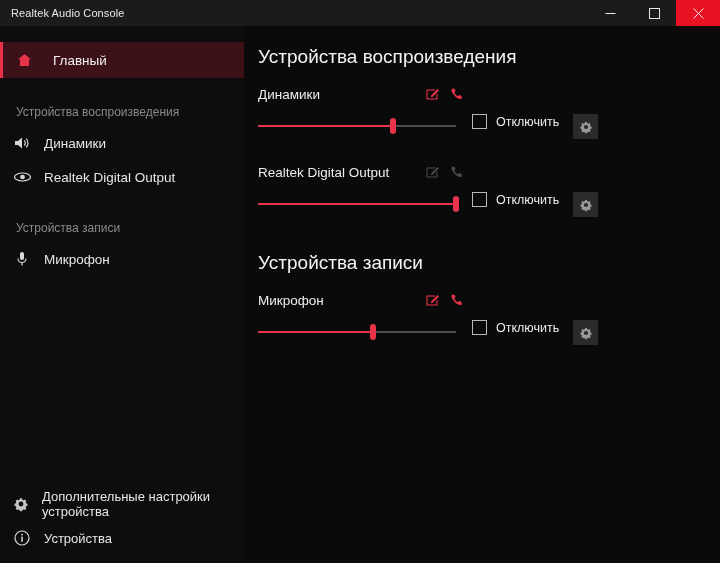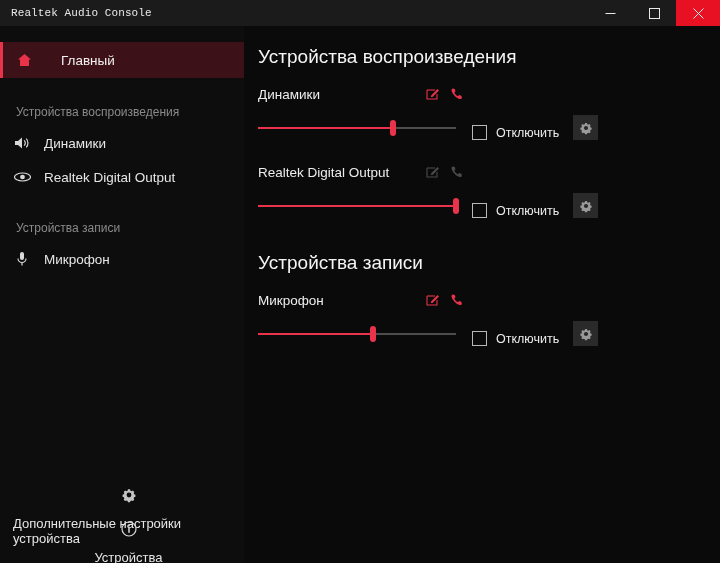--- a/index.html
+++ b/index.html
@@ -18,21 +18,20 @@
     flex-direction: column;
   }
 
   
   .titlebar {
     height: 26px;
     background: #1b1b1b;
     display: flex;
     align-items: stretch;
     flex: 0 0 26px;
-    font-family: Liberation Mono, monospace;
   }
   .titlebar .title {
     flex: 1;
     display: flex;
     align-items: center;
     padding-left: 11px;
     color: #e8e8e8;
     font-size: 11px;
     letter-spacing: 0.1px;
   }
@@ -63,21 +62,21 @@
     padding-top: 0;
   }
   .nav-main {
     height: 36px;
     margin-top: 16px;
     background: #3d1118;
     border-left: 3px solid #e8334a;
     display: flex;
     align-items: center;
     padding-left: 12px;
-    gap: 28px;
+    gap: 20px;
   }
   .nav-main .label {
     color: #f2f2f2;
     font-size: 13.5px;
   }
   .group-head {
     color: #8a8a8a;
     font-size: 12px;
     padding: 0 0 0 16px;
     margin-top: 26px;
@@ -105,21 +104,20 @@
     color: #d8d8d8;
   }
   .sidebar-spacer { flex: 1; }
   .sidebar-bottom { padding-bottom: 8px; }
   .bottom-item {
     height: 34px;
     display: flex;
     align-items: center;
     padding-left: 13px;
     gap: 13px;
-    flex-direction: column;
   }
   .bottom-item .label {
     color: #e6e6e6;
     font-size: 13px;
   }
 
   
   .content {
     flex: 1;
     padding: 12px 0 0 14px;
@@ -154,21 +152,21 @@
     display: flex;
     align-items: center;
     gap: 10px;
   }
   .icon-btn { display: flex; align-items: center; justify-content: center; }
   .icon-red { color: #e8334a; }
   .icon-dim { color: #4a4a4a; }
 
   .slider-row {
     display: flex;
-    align-items: flex-end;
+    align-items: flex-start;
     height: 26px;
   }
   .slider {
     position: relative;
     width: 198px;
     height: 24px;
     flex: 0 0 198px;
   }
   .track {
     position: absolute;

